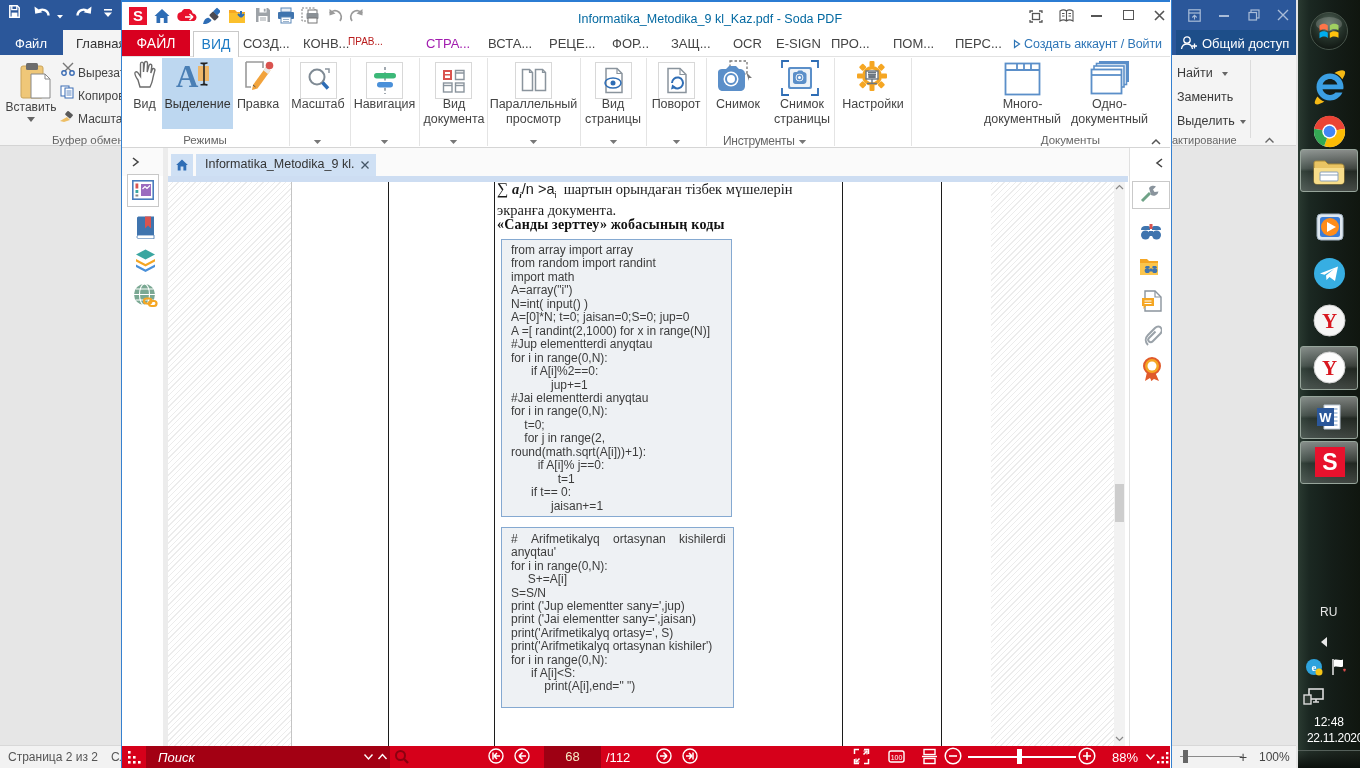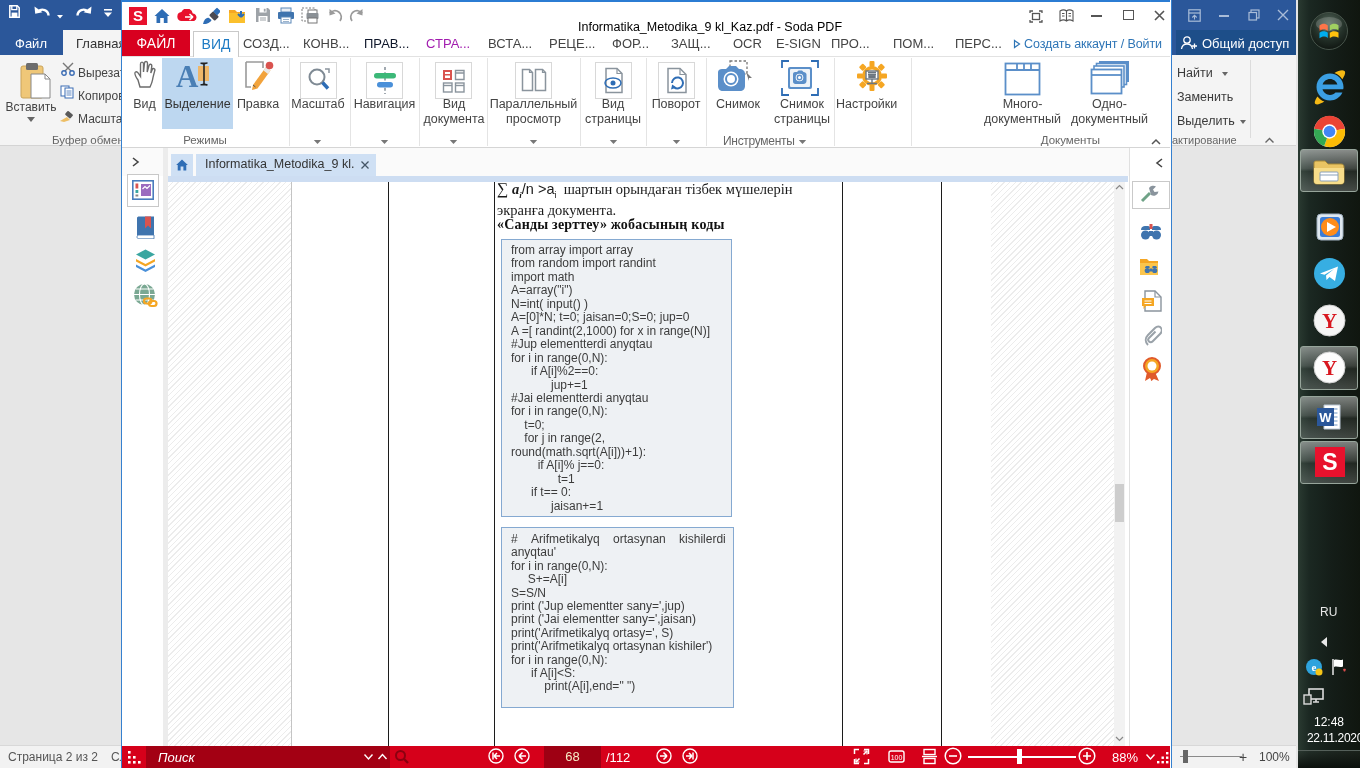--- a/index.html
+++ b/index.html
@@ -158,21 +158,21 @@
   <rect x="7" y="11" width="9" height="5" fill="#fff" stroke="#777"></rect>
 </svg>
 <svg class="abs" style="left:327px;top:9px" width="16" height="14" viewBox="0 0 16 14">
   <path d="M13 12 A6 6 0 1 0 2.8 4.2" stroke="#9b9b9b" fill="none" stroke-width="1.7"></path>
   <path d="M2.5 0 L2.5 6.5 L8.5 4.5 Z" fill="#9b9b9b"></path>
 </svg>
 <svg class="abs" style="left:349px;top:9px" width="16" height="14" viewBox="0 0 16 14">
   <path d="M3 12 A6 6 0 1 1 13.2 4.2" stroke="#9b9b9b" fill="none" stroke-width="1.7"></path>
   <path d="M13.5 0 L13.5 6.5 L7.5 4.5 Z" fill="#9b9b9b"></path>
 </svg>
-<div class="abs" style="left:578px;top:20px;width:240px;text-align:right;color:#000000;font-size:12.5px;white-space:nowrap">Informatika_Metodika_9 kl_Kaz.pdf - Soda PDF</div>
+<div class="abs" style="left:578px;top:12px;width:240px;text-align:right;color:#0369a1;font-size:12.5px;white-space:nowrap">Informatika_Metodika_9 kl_Kaz.pdf - Soda PDF</div>
 
 <svg class="abs" style="left:1029px;top:10px" width="14" height="13" viewBox="0 0 14 13">
   <g stroke="#555" fill="none" stroke-width="1.3">
     <path d="M1 3 v-2 h3 M10 1 h3 v2 M13 10 v2 h-3 M4 12 h-3 v-2"></path>
       <rect x="3.5" y="3.5" width="7" height="6"></rect>
   </g>
 </svg>
 <svg class="abs" style="left:1059px;top:9px" width="15" height="14" viewBox="0 0 15 14">
   <g stroke="#555" fill="none" stroke-width="1.1">
     <path d="M7.5 2 C6 0.8 3 0.8 1 2 v10 c2-1.2 5-1.2 6.5 0 c1.5-1.2 4.5-1.2 6.5 0 v-10 c-2-1.2-5-1.2-6.5 0 z"></path>
@@ -184,21 +184,21 @@
 <div class="abs" style="left:1123px;top:10px;width:9px;height:8px;border:1.5px solid #555"></div>
 <svg class="abs" style="left:1154px;top:10px" width="11" height="11" viewBox="0 0 11 11">
     <path d="M1 1 L10 10 M10 1 L1 10" stroke="#555" stroke-width="1.6"></path>
   </svg>
 
 <div class="abs" style="left:122px;top:56px;width:1048px;height:1px;background:#e2e2e2"></div>
 <div class="abs" style="left:122px;top:30px;width:68px;height:26px;background:#d8001f;color:#fff;font-size:14px;text-align:center;line-height:26px">ФАЙЛ</div>
 <div class="abs" style="left:193px;top:31px;width:46px;height:26px;background:#fff;border:1px solid #c9c9c9;border-bottom:none;box-sizing:border-box;color:#1e7bc4;font-size:14px;text-align:center;line-height:24px">ВИД</div>
 <div class="abs" style="left:243px;top:36px;color:#444;font-size:13px">СОЗД...</div>
 <div class="abs" style="left:303px;top:36px;color:#444;font-size:13px">КОНВ...</div>
-<div class="abs" style="left:364px;top:36px;color:#0f172a;font-size:13px">ПРАВ...</div>
+<div class="abs" style="left:348px;top:36px;color:#b91c1c;font-size:10px">ПРАВ...</div>
 <div class="abs" style="left:426px;top:36px;color:#a21caf;font-size:13px">СТРА...</div>
 <div class="abs" style="left:488px;top:36px;color:#444;font-size:13px">ВСТА...</div>
 <div class="abs" style="left:549px;top:36px;color:#444;font-size:13px">РЕЦЕ...</div>
 <div class="abs" style="left:612px;top:36px;color:#444;font-size:13px">ФОР...</div>
 <div class="abs" style="left:671px;top:36px;color:#444;font-size:13px">ЗАЩ...</div>
 <div class="abs" style="left:733px;top:36px;color:#444;font-size:13px">OCR</div>
 <div class="abs" style="left:776px;top:36px;color:#444;font-size:13px">E-SIGN</div>
 <div class="abs" style="left:831px;top:36px;color:#444;font-size:13px">ПРО...</div>
 <div class="abs" style="left:893px;top:36px;color:#444;font-size:13px">ПОМ...</div>
 <div class="abs" style="left:955px;top:36px;color:#444;font-size:13px">ПЕРС...</div>
@@ -337,21 +337,21 @@
       <rect x="25.5" y="23" width="5.5" height="5.5" rx="1" transform="rotate(-45 28.25 25.75)"></rect>
     </g>
   </g>
   <circle cx="19" cy="17" r="6.5" fill="#fff"></circle>
   <g fill="none" stroke="#6b7680" stroke-width="1.4">
     <rect x="13" y="12" width="12" height="8" fill="#fff"></rect>
     <path d="M19 20 v4 M14 24.5 h10 M15 13.5 h8 M15 15.5 h8"></path>
     <rect x="16" y="16.8" width="6" height="1.5" fill="#6b7680"></rect>
   </g>
 </svg>
-<div class="abs" style="left:836px;top:97px;width:74px;color:#444;font-size:12.5px">Настройки</div>
+<div class="abs" style="left:836px;top:97px;width:74px;text-align:center;color:#444;font-size:12.5px">Настройки</div>
 
 <svg class="abs" style="left:1004px;top:62px" width="37" height="34" viewBox="0 0 37 34">
   <g fill="none" stroke="#5b8fc9" stroke-width="1.8">
     <rect x="1.5" y="1.5" width="34" height="31"></rect>
     <path d="M1.5 8 h34"></path>
       <path d="M13 1.5 v6.5 M20 1.5 v6.5 M27 1.5 v6.5"></path>
   </g>
 </svg>
 <div class="abs" style="left:975px;top:97px;width:95px;text-align:center;color:#444;font-size:12.5px;line-height:15px">Много-<br>документный</div>
 

